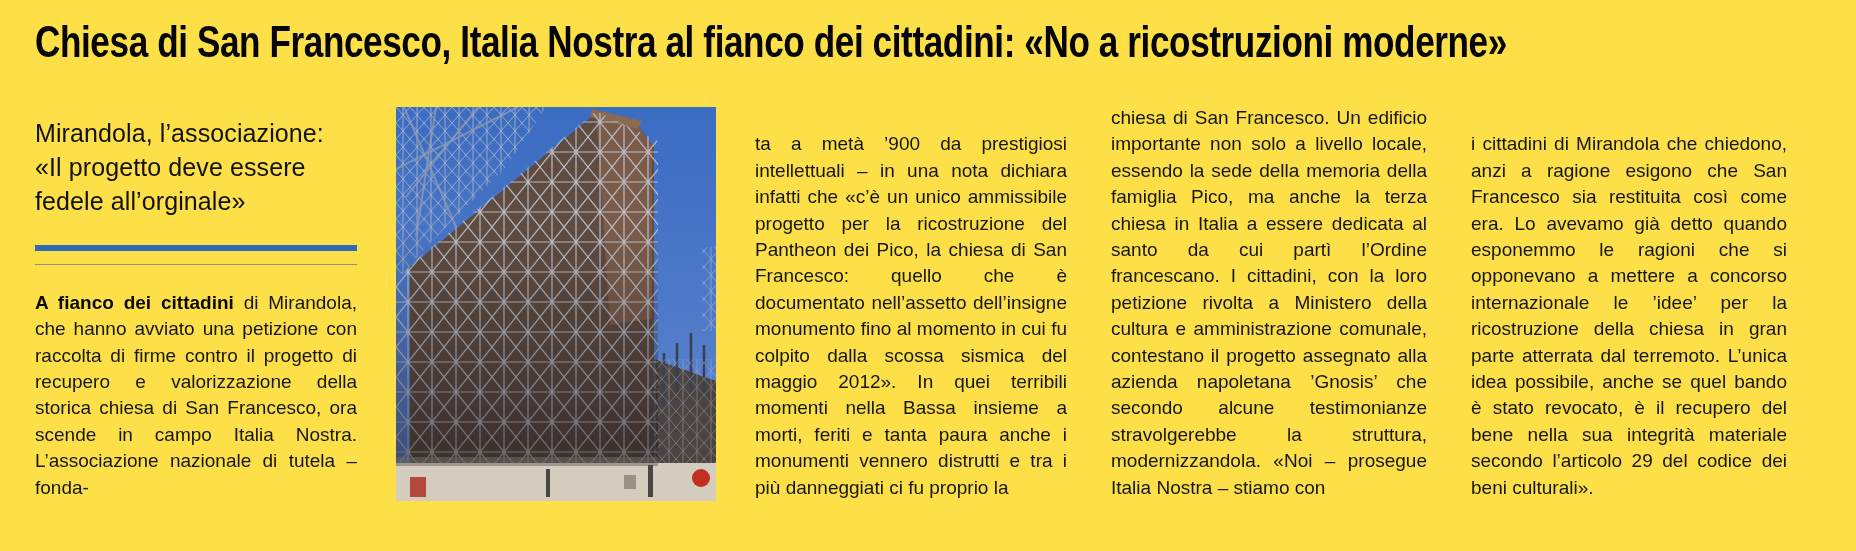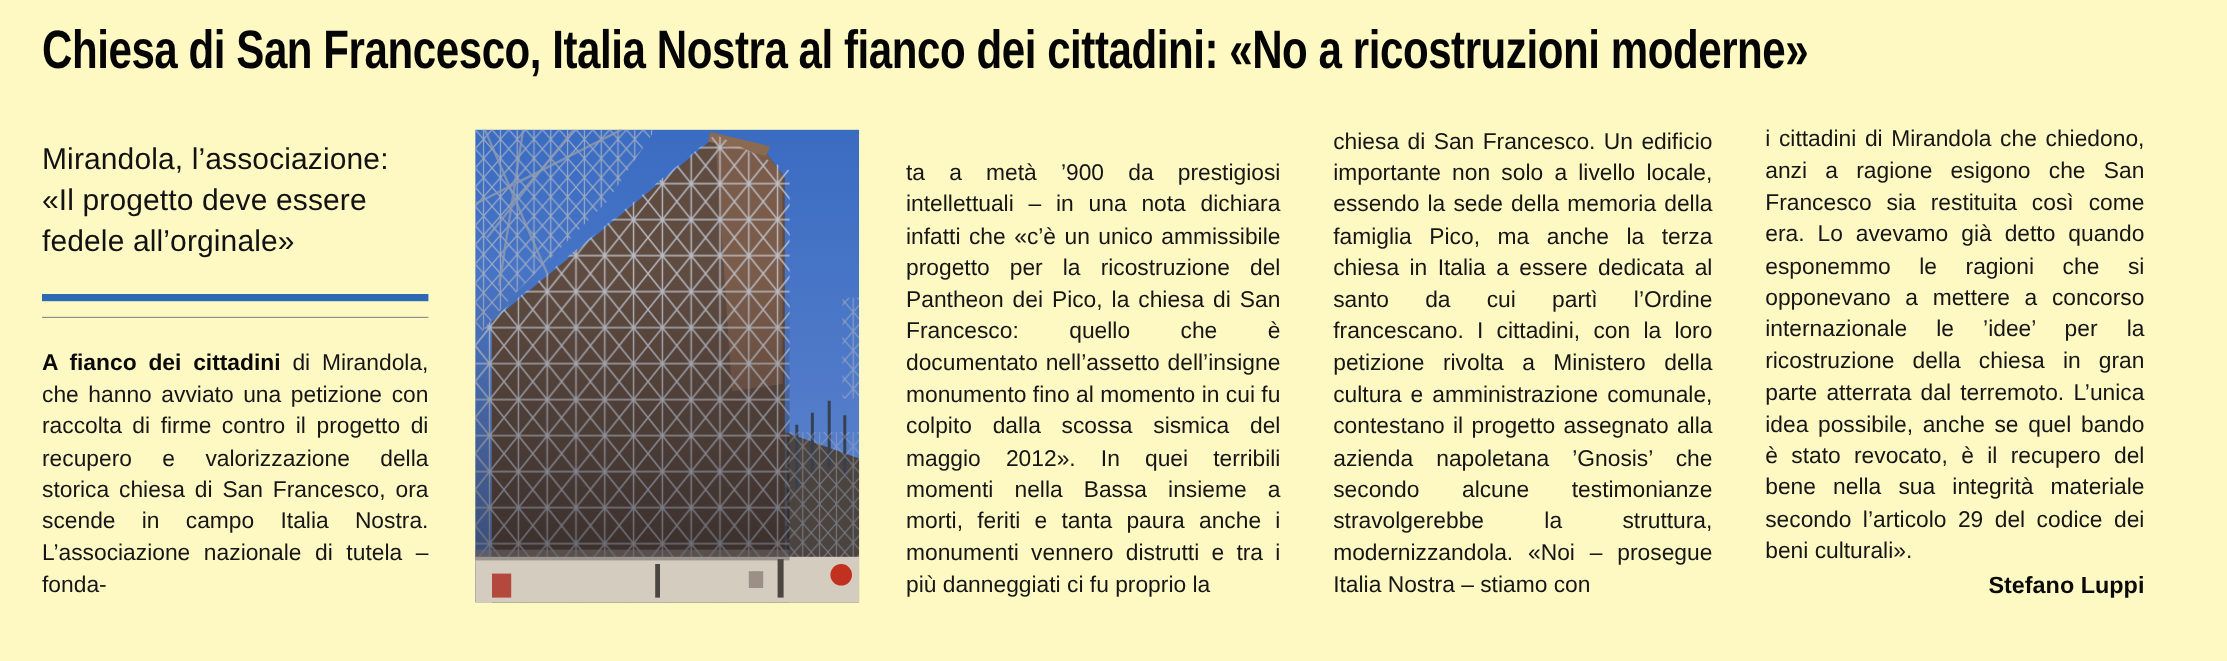--- a/index.html
+++ b/index.html
@@ -1,21 +1,21 @@
 <!DOCTYPE html>
 <html lang="it"><head>
 <meta charset="utf-8">
 <style>
   * { margin: 0; padding: 0; box-sizing: border-box; }
   html, body { background: #ffffff; }
   .page {
     position: relative;
     width: 1856px;
     height: 551px;
-    background: #fef9c3;
+    background: #fde047;
     overflow: hidden;
     font-family: "Liberation Sans", sans-serif;
     color: #161616;
   }
   .headline {
     position: absolute;
     left: 35px;
     top: 16px;
     font-size: 45px;
     font-weight: 800;
@@ -149,17 +149,16 @@
     <div class="col-2">
       <p class="body-text">ta a metà ’900 da prestigiosi intellettuali – in una nota dichiara infatti che «c’è un unico ammissibile progetto per la ricostruzione del Pantheon dei Pico, la chiesa di San Francesco: quello che è documentato nell’assetto dell’insigne monumento fino al momento in cui fu colpito dalla scossa sismica del maggio 2012». In quei terribili momenti nella Bassa insieme a morti, feriti e tanta paura anche i monumenti vennero distrutti e tra i più danneggiati ci fu proprio la</p>
     </div>
 
     <div class="col-3">
       <p class="body-text">chiesa di San Francesco. Un edificio importante non solo a livello locale, essendo la sede della memoria della famiglia Pico, ma anche la terza chiesa in Italia a essere dedicata al santo da cui partì l’Ordine francescano. I cittadini, con la loro petizione rivolta a Ministero della cultura e amministrazione comunale, contestano il progetto assegnato alla azienda napoletana ’Gnosis’ che secondo alcune testimonianze stravolgerebbe la struttura, modernizzandola. «Noi – prosegue Italia Nostra – stiamo con</p>
     </div>
 
     <div class="col-4">
       <p class="body-text">i cittadini di Mirandola che chiedono, anzi a ragione esigono che San Francesco sia restituita così come era. Lo avevamo già detto quando esponemmo le ragioni che si opponevano a mettere a concorso internazionale le ’idee’ per la ricostruzione della chiesa in gran parte atterrata dal terremoto. L’unica idea possibile, anche se quel bando è stato revocato, è il recupero del bene nella sua integrità materiale secondo l’articolo 29 del codice dei beni culturali».</p>
-      <div class="byline">Stefano Luppi</div>
     </div>
 
   </div>
 </div>
 
 </body></html>

